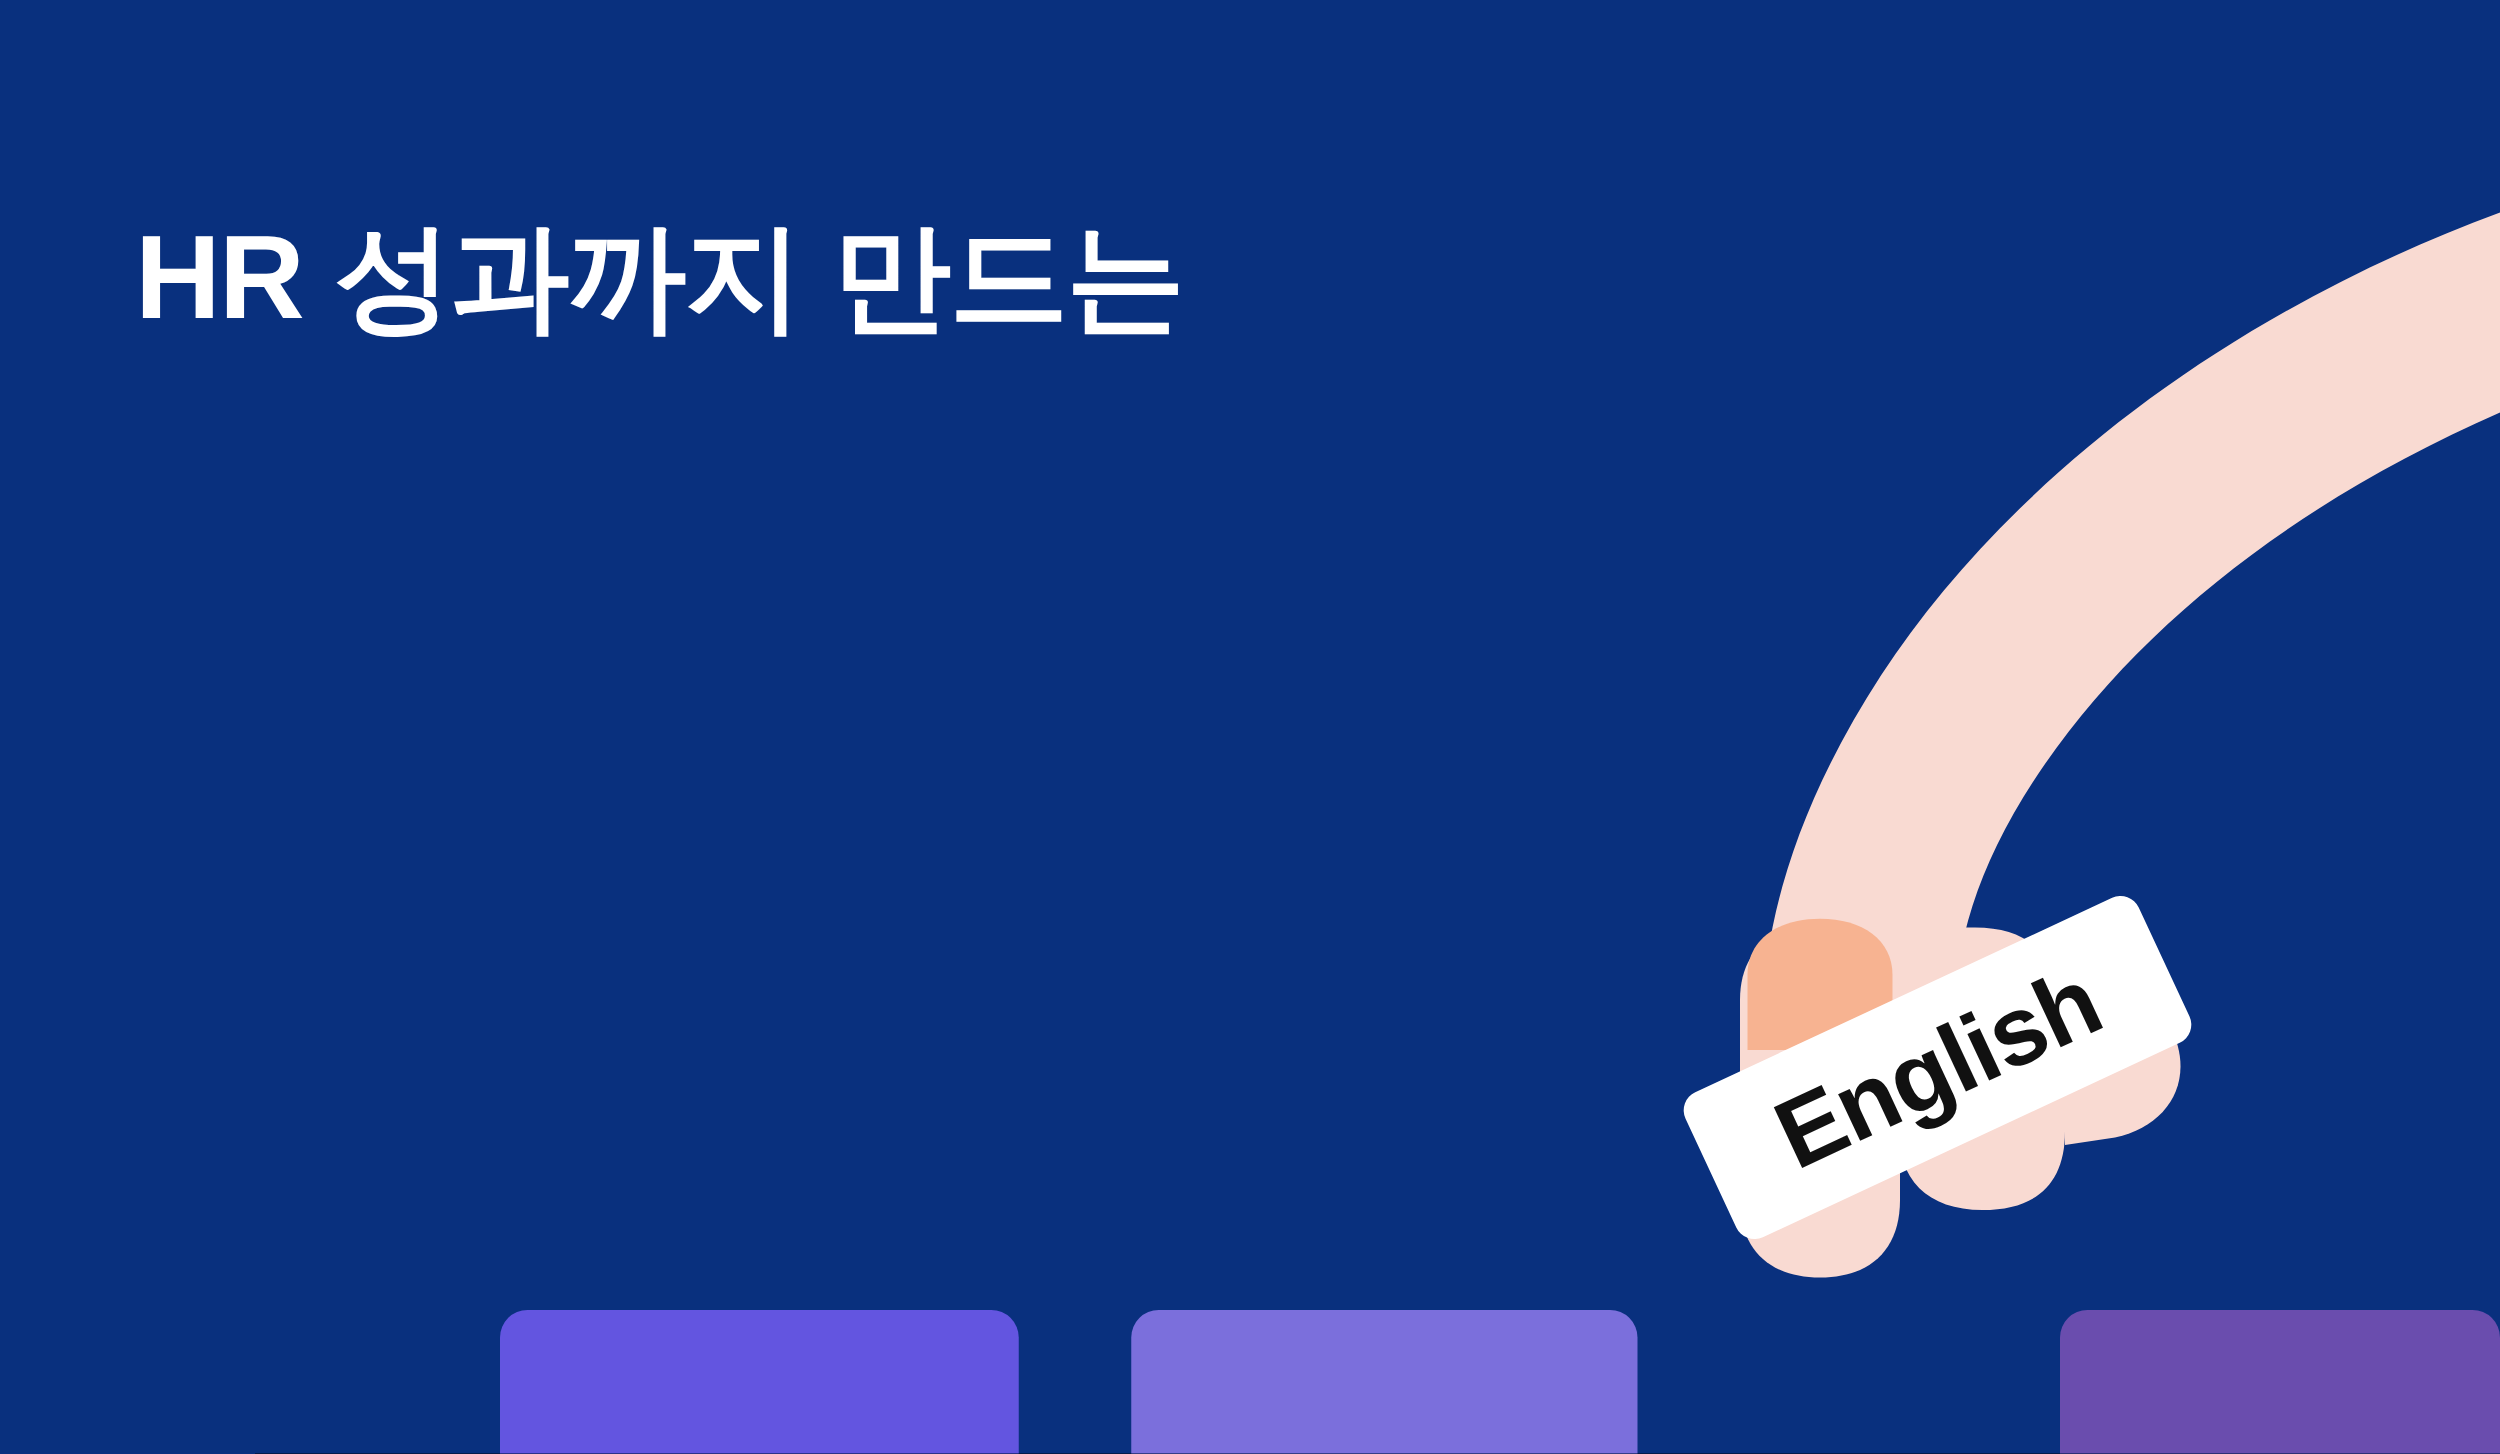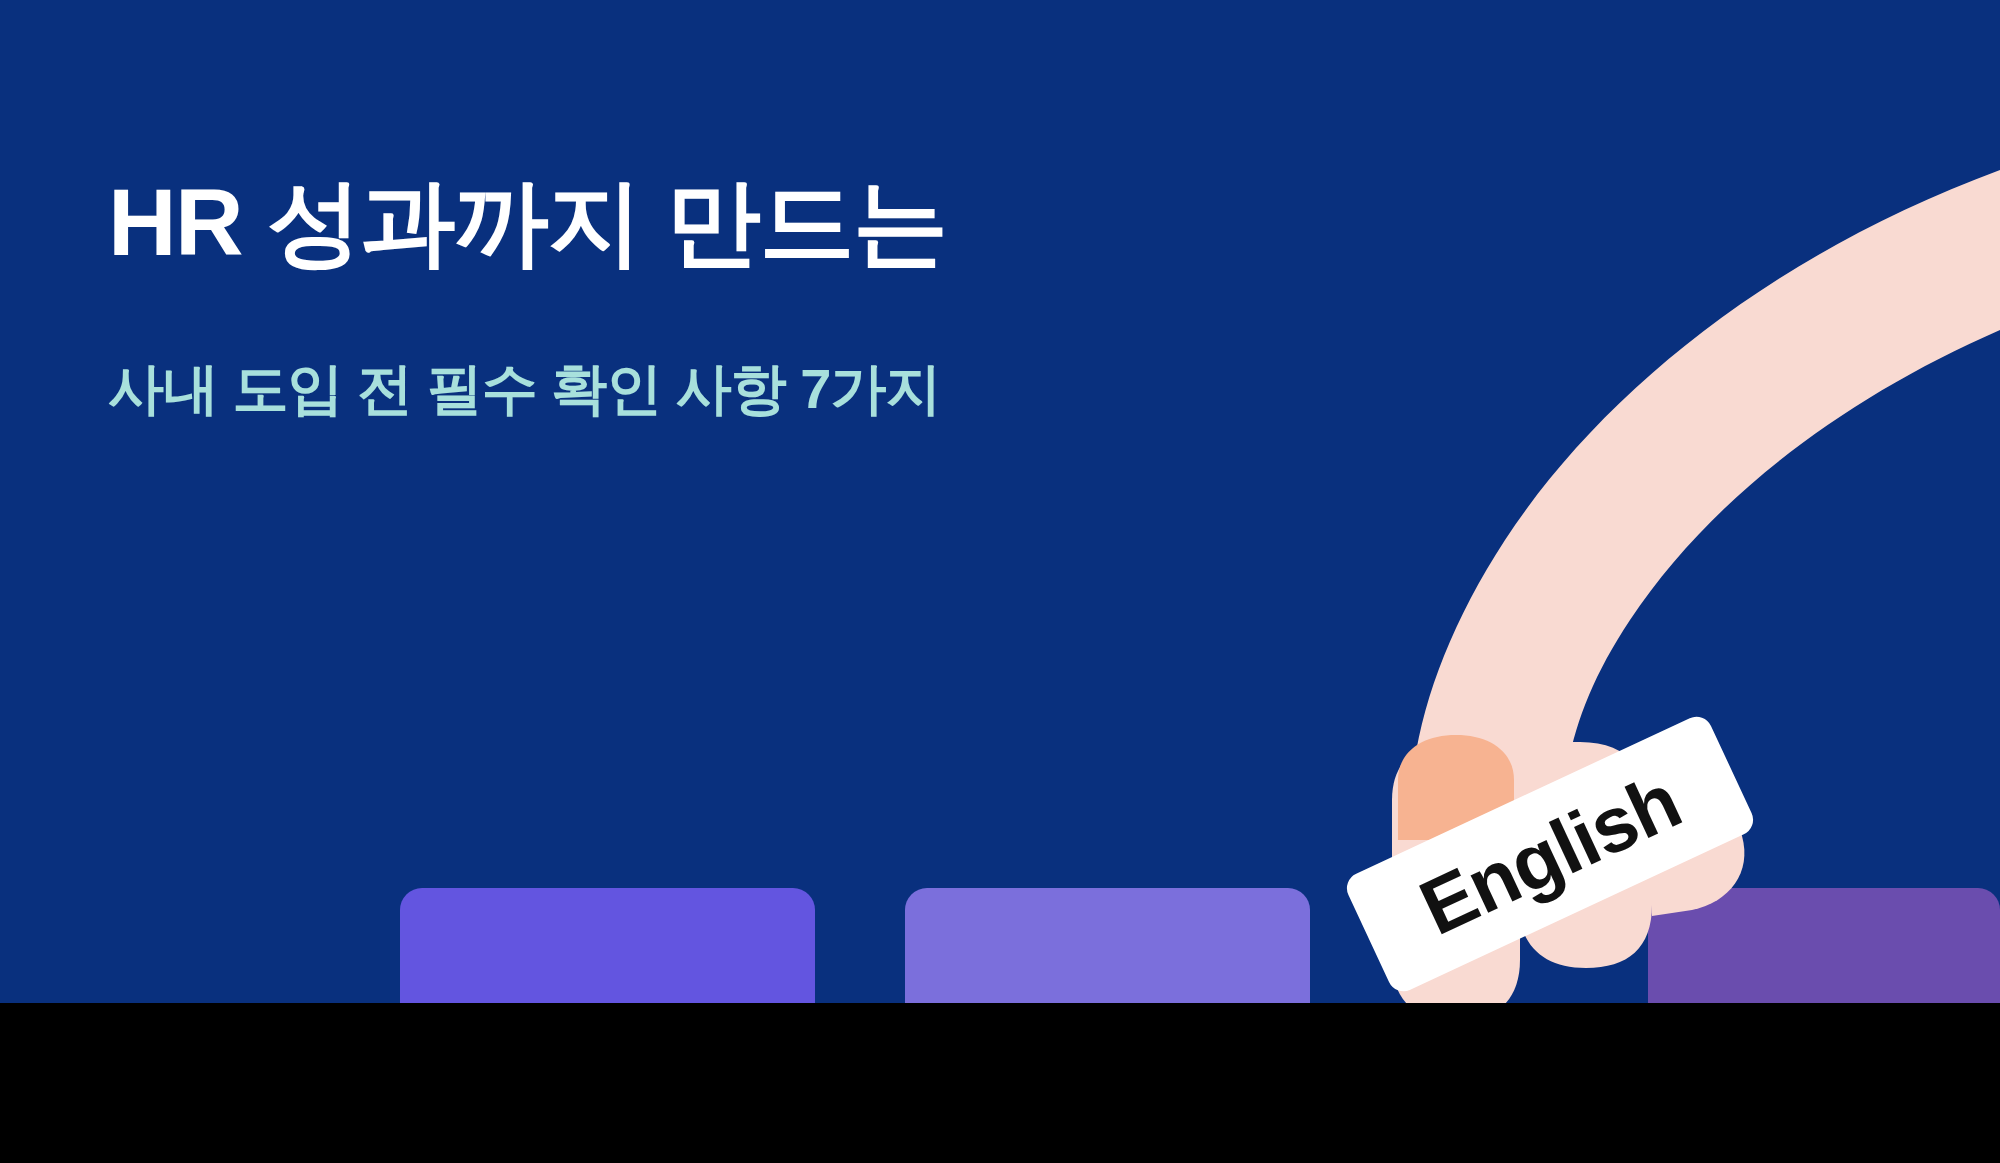--- a/index.html
+++ b/index.html
@@ -3,21 +3,21 @@
 <meta charset="utf-8">
 <style>
   html, body {
     margin: 0;
     padding: 0;
     background: #000;
   }
   #canvas {
     position: relative;
     width: 2000px;
-    height: 1003px;
+    height: 1163px;
     background: #09307E;
     overflow: hidden;
     font-family: "Liberation Sans", "DejaVu Sans", sans-serif;
   }
 
   
   .card-row {
     position: absolute;
     left: 0;
     top: 0;
@@ -101,21 +101,20 @@
 <div id="canvas">
 
   <div class="card-row">
     <div id="bcard-1" class="bottom-card"></div>
     <div id="bcard-2" class="bottom-card"></div>
     <div id="bcard-3" class="bottom-card"></div>
   </div>
 
   <div class="text-block">
     <h1 class="headline">HR 성과까지 만드는</h1>
-    <p class="subhead">사내 도입 전 필수 확인 사항 7가지</p>
   </div>
 
   <div class="illustration">
     <svg width="720" height="1163" viewBox="0 0 720 1163" xmlns="http://www.w3.org/2000/svg">
 
       <path d="M720,170
                L720,330
                C560,400 430,500 350,620
                C300,695 283,760 283,820
                L130,820

